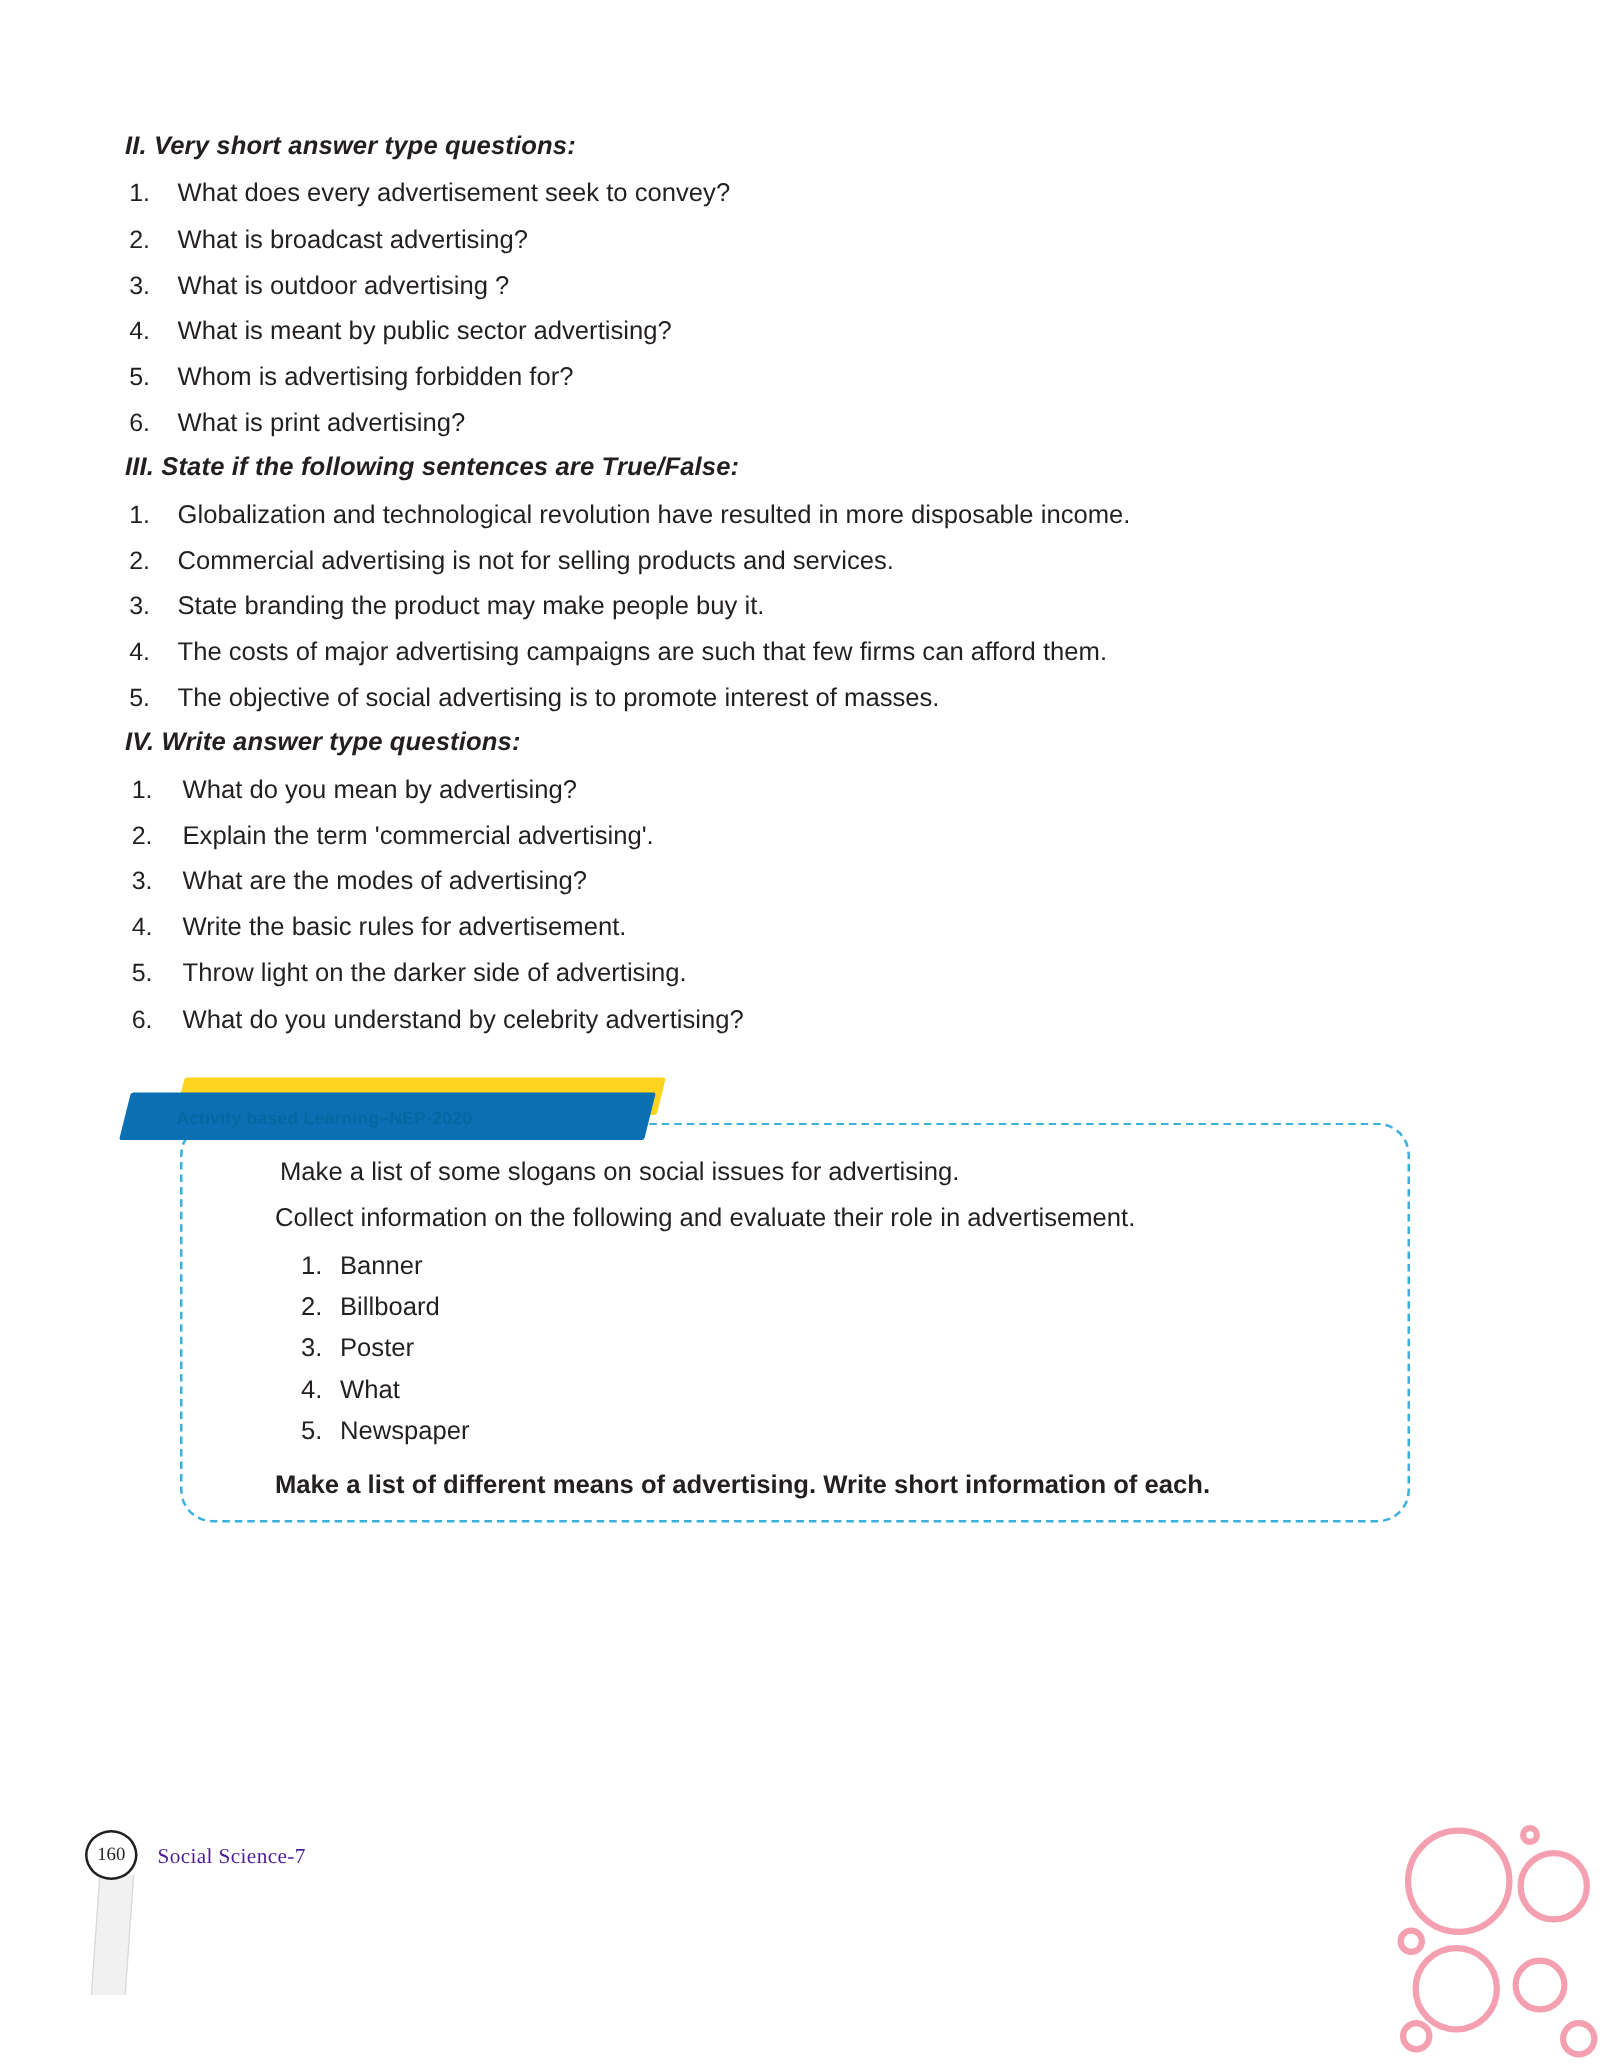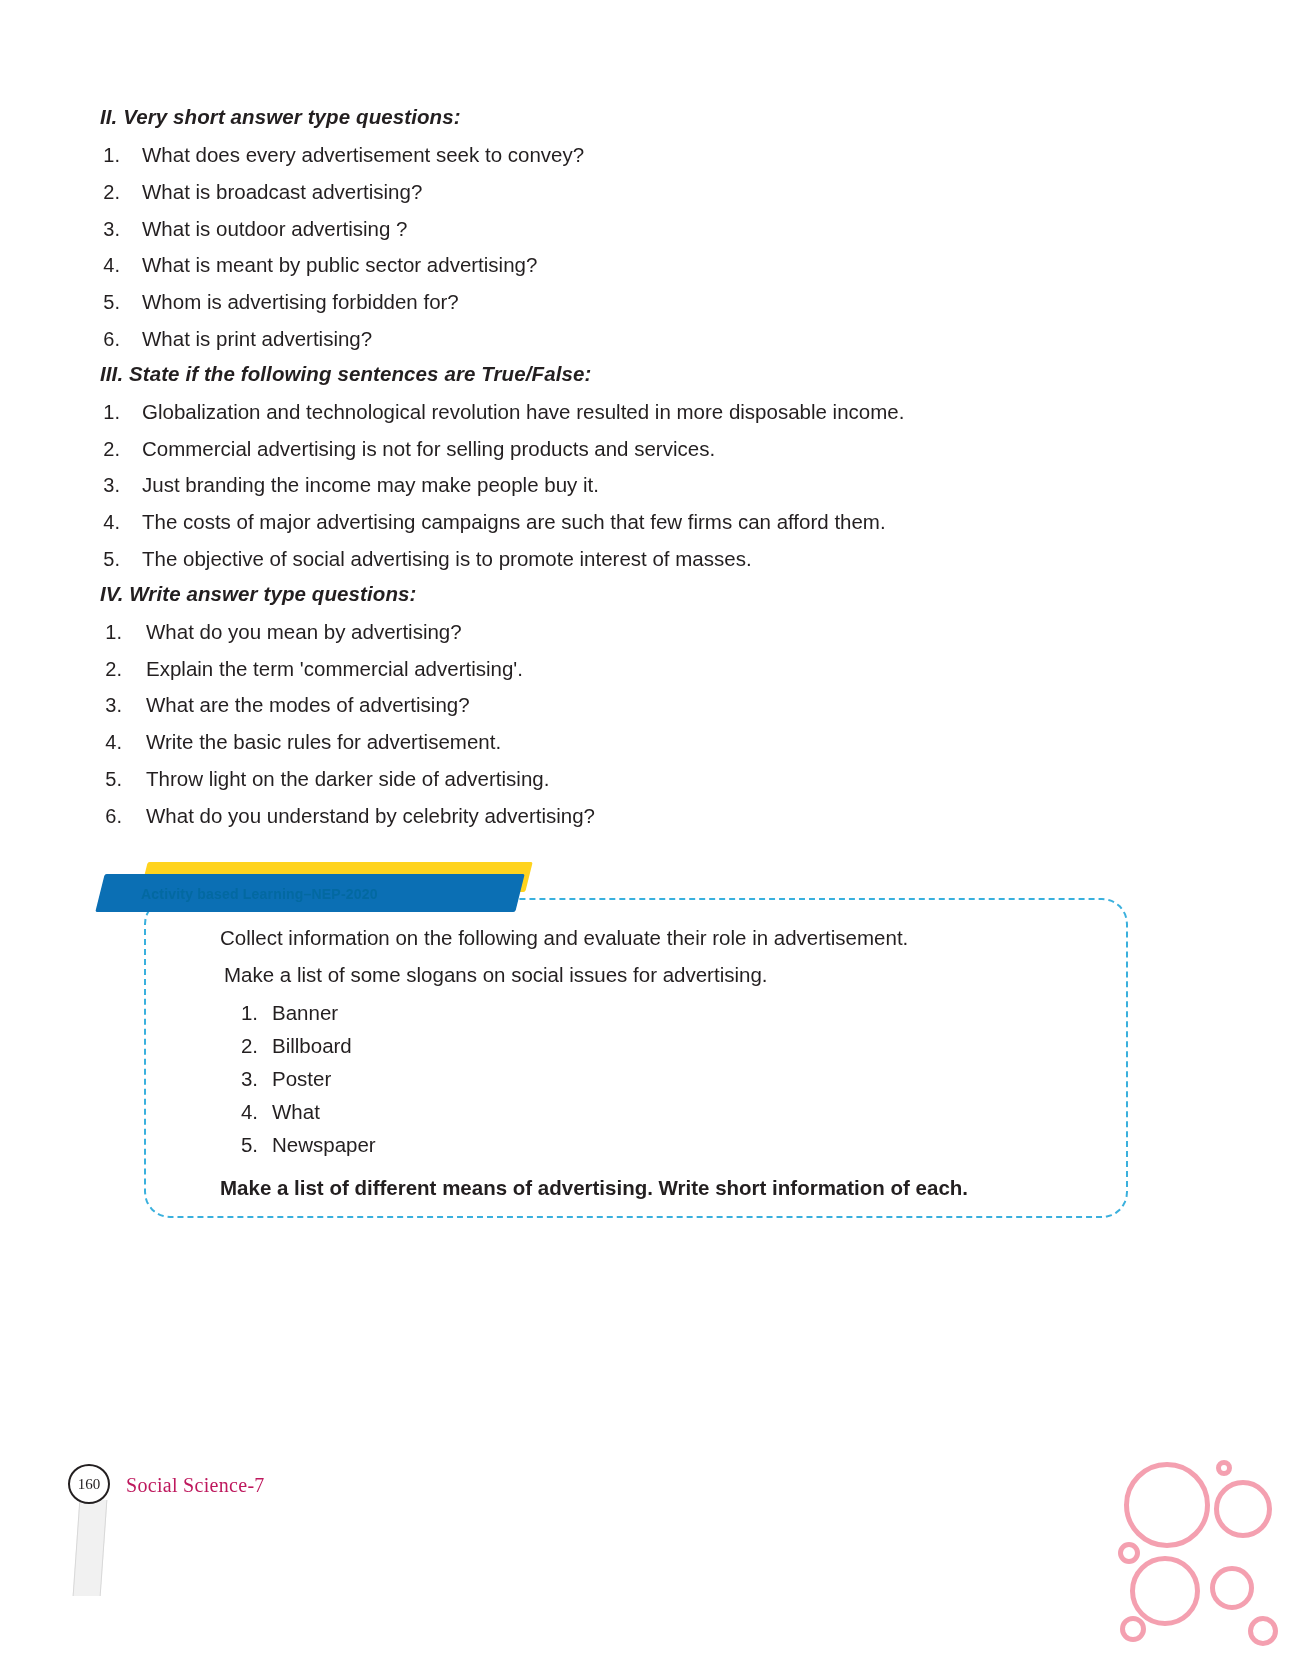--- a/index.html
+++ b/index.html
@@ -197,22 +197,22 @@
     height: 40px;
     line-height: 40px;
     text-align: center;
     font-size: 15px;
     font-family: "Liberation Serif", serif;
     color: #231f20;
   }
   .footer-title {
     margin-left: 16px;
     font-family: "Liberation Serif", serif;
-    font-size: 20px;
-    color: #be185d;
+    font-size: 17px;
+    color: #4c1d95;
     letter-spacing: 0.3px;
   }
 
   
   .ribbon {
     position: absolute;
     left: 76px;
     bottom: 60px;
     width: 26px;
     height: 96px;
@@ -285,21 +285,21 @@
       <li>
         <span class="num">1.</span>
         <span class="txt">Globalization and technological revolution have resulted in more disposable income.</span>
       </li>
       <li>
         <span class="num">2.</span>
         <span class="txt">Commercial advertising is not for selling products and services.</span>
       </li>
       <li>
         <span class="num">3.</span>
-        <span class="txt">Just branding the income may make people buy it.</span>
+        <span class="txt">State branding the product may make people buy it.</span>
       </li>
       <li>
         <span class="num">4.</span>
         <span class="txt">The costs of major advertising campaigns are such that few firms can afford them.</span>
       </li>
       <li>
         <span class="num">5.</span>
         <span class="txt">The objective of social advertising is to promote interest of masses.</span>
       </li>
     </ol>
@@ -334,22 +334,22 @@
 
   </div>
 
   <div class="activity-wrap">
     <div class="tab-yellow"></div>
     <div class="dashed-box"></div>
     <div class="tab-blue"></div>
     <div class="tab-label">Activity based Learning–NEP-2020</div>
 
     <div class="activity-content">
+      <div class="activity-line first">Make a list of some slogans on social issues for advertising.</div>
       <div class="activity-line">Collect information on the following and evaluate their role in advertisement.</div>
-      <div class="activity-line first">Make a list of some slogans on social issues for advertising.</div>
       <ol class="activity-list">
         <li>
           <span class="num">1.</span>
           <span class="txt">Banner</span>
         </li>
         <li>
           <span class="num">2.</span>
           <span class="txt">Billboard</span>
         </li>
         <li>

